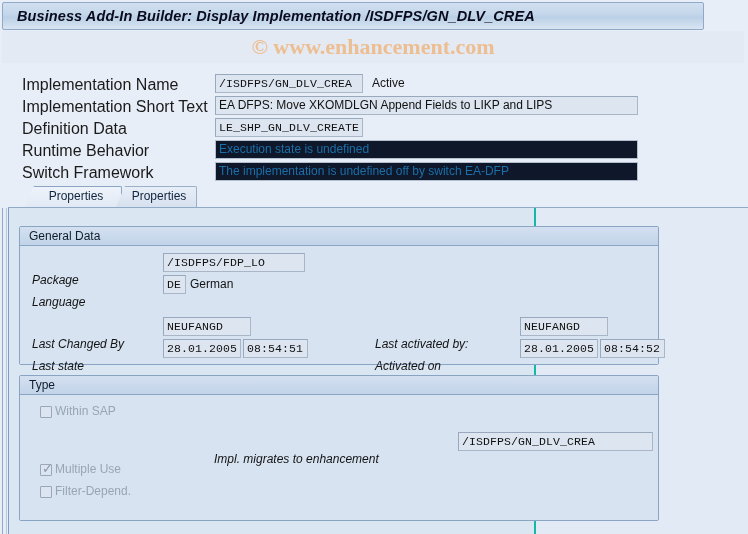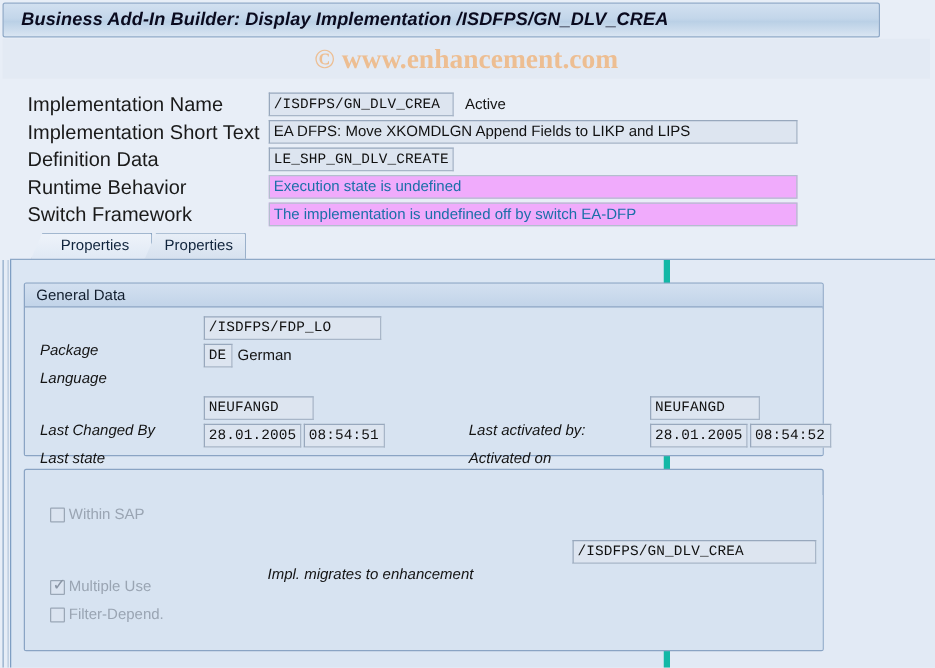--- a/index.html
+++ b/index.html
@@ -92,21 +92,21 @@
     overflow: hidden;
     color: #111;
   }
   .fld.mono {
     font-family: "Liberation Mono", monospace;
     font-size: 11.5px;
     letter-spacing: 0.1px;
   }
   .fld.info {
     color: #1b6fa8;
-    background: #f0abfc;
+    background: #0f172a;
     border-color: #b3bfce;
   }
   .plaintext {
     position: absolute;
     top: 2px;
     font-size: 12px;
     color: #141414;
     white-space: nowrap;
   }
 
@@ -159,21 +159,21 @@
     box-sizing: border-box;
     border-top: 1px solid #8fa9c7;
     background: #e2eaf5;
   }
   .panel-inner {
     position: absolute;
     left: 0; top: 0;
     width: 528px; height: 327px;
     box-sizing: border-box;
     border-left: 1px solid #7e9ec3;
-    border-right: 5px solid #14b8a6;
+    border-right: 2px solid #14b8a6;
     background: #dbe6f3;
   }
   .panel-left-edge {
     position: absolute;
     left: -6px; top: 0;
     width: 3px; height: 327px;
     border-left: 1px solid #8fa9c7;
     border-right: 1px solid #b6c7dc;
     background: #e6edf6;
   }
@@ -344,20 +344,23 @@
           <span class="fld mono" style="left:223px; width:65px;">08:54:51</span>
           <span class="glabel" style="left:355px;">Activated on</span>
           <span class="fld mono" style="left:500px; width:78px;">28.01.2005</span>
           <span class="fld mono" style="left:580px; width:65px;">08:54:52</span>
         </div>
 
       </div>
     </div>
 
     <div class="group" style="left:10px; top:167px; width:640px; height:146px;">
+      <div class="group-header">
+        <span class="group-title">Type</span>
+      </div>
       <div class="group-body">
 
         <div class="cbrow" style="left:20px; top:8px;">
           <span class="cbox"></span>
           <span class="cblabel">Within SAP</span>
         </div>
 
         <div class="grow" style="left:0; top:36px; width:640px;">
           <span class="glabel" style="left:194px;">Impl. migrates to enhancement</span>
           <span class="fld mono" style="left:438px; width:195px;">/ISDFPS/GN_DLV_CREA</span>

